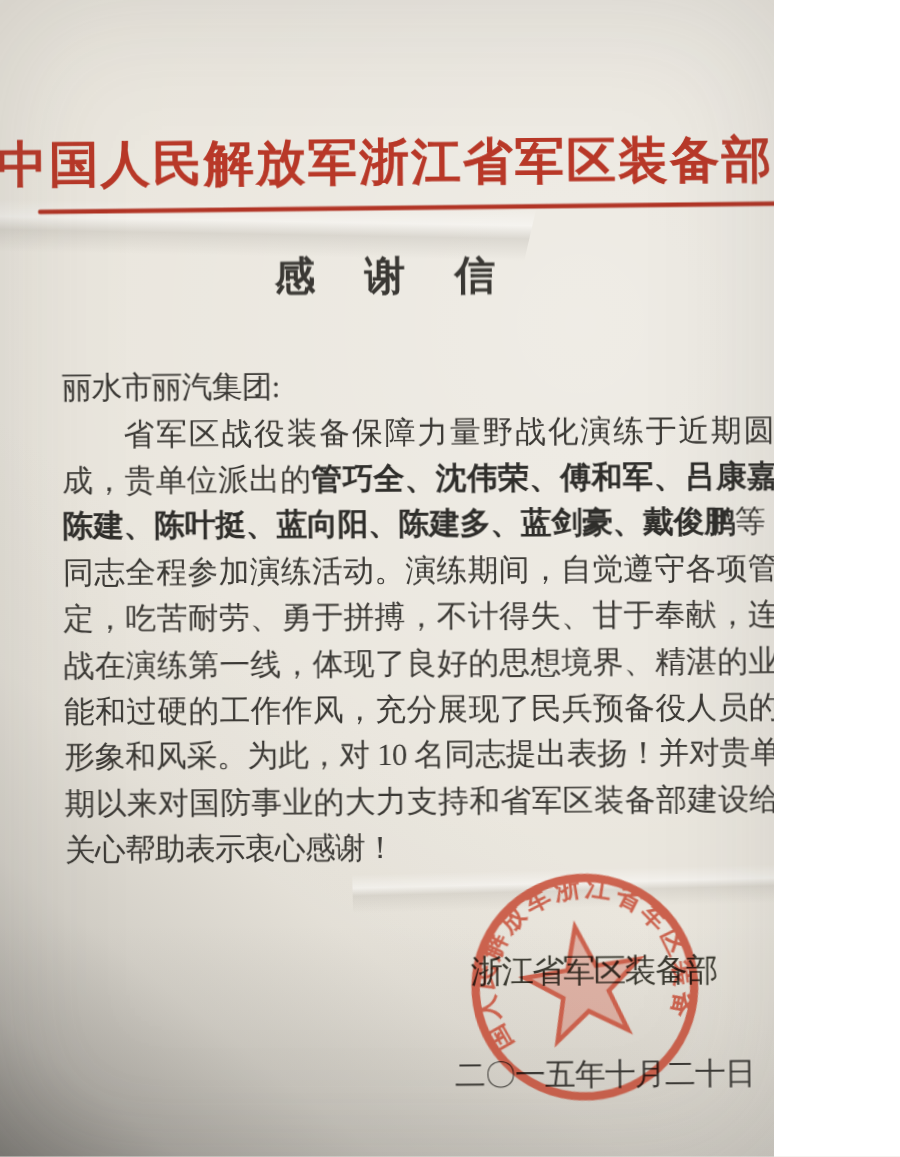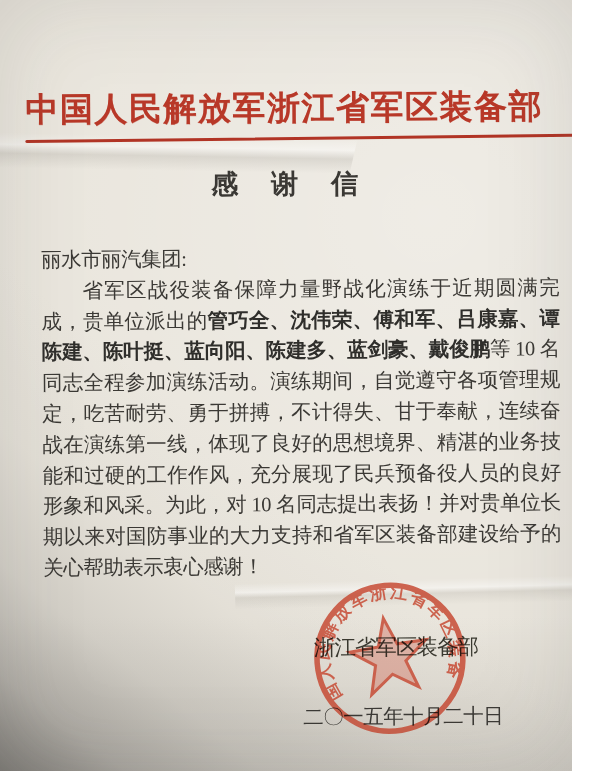--- a/index.html
+++ b/index.html
@@ -2,21 +2,21 @@
 <html><head>
 <meta charset="utf-8">
 <style>
   html, body { margin: 0; padding: 0; }
   body {
     width: 600px; height: 771px;
     font-family: "Liberation Serif", "DejaVu Serif", serif;
   }
   .photo {
     position: relative;
-    width: 572px; height: 771px;
+    width: 516px; height: 771px;
     overflow: hidden;
     background-color: #e9e5dc;
     background-image:
       radial-gradient(130% 95% at 75% 28%, rgba(255,255,255,0.28), rgba(255,255,255,0) 62%),
       linear-gradient(38deg, rgba(70,68,65,0.60) 0%, rgba(105,102,98,0.40) 8%, rgba(140,137,131,0.24) 17%, rgba(180,176,169,0.10) 28%, rgba(0,0,0,0) 42%),
       linear-gradient(to bottom, rgba(0,0,0,0) 80%, rgba(130,127,121,0.22) 100%);
   }
   .photo::after {
     content: ""; position: absolute; inset: 0;
     box-shadow: inset 0 0 90px rgba(90,88,84,0.16);

